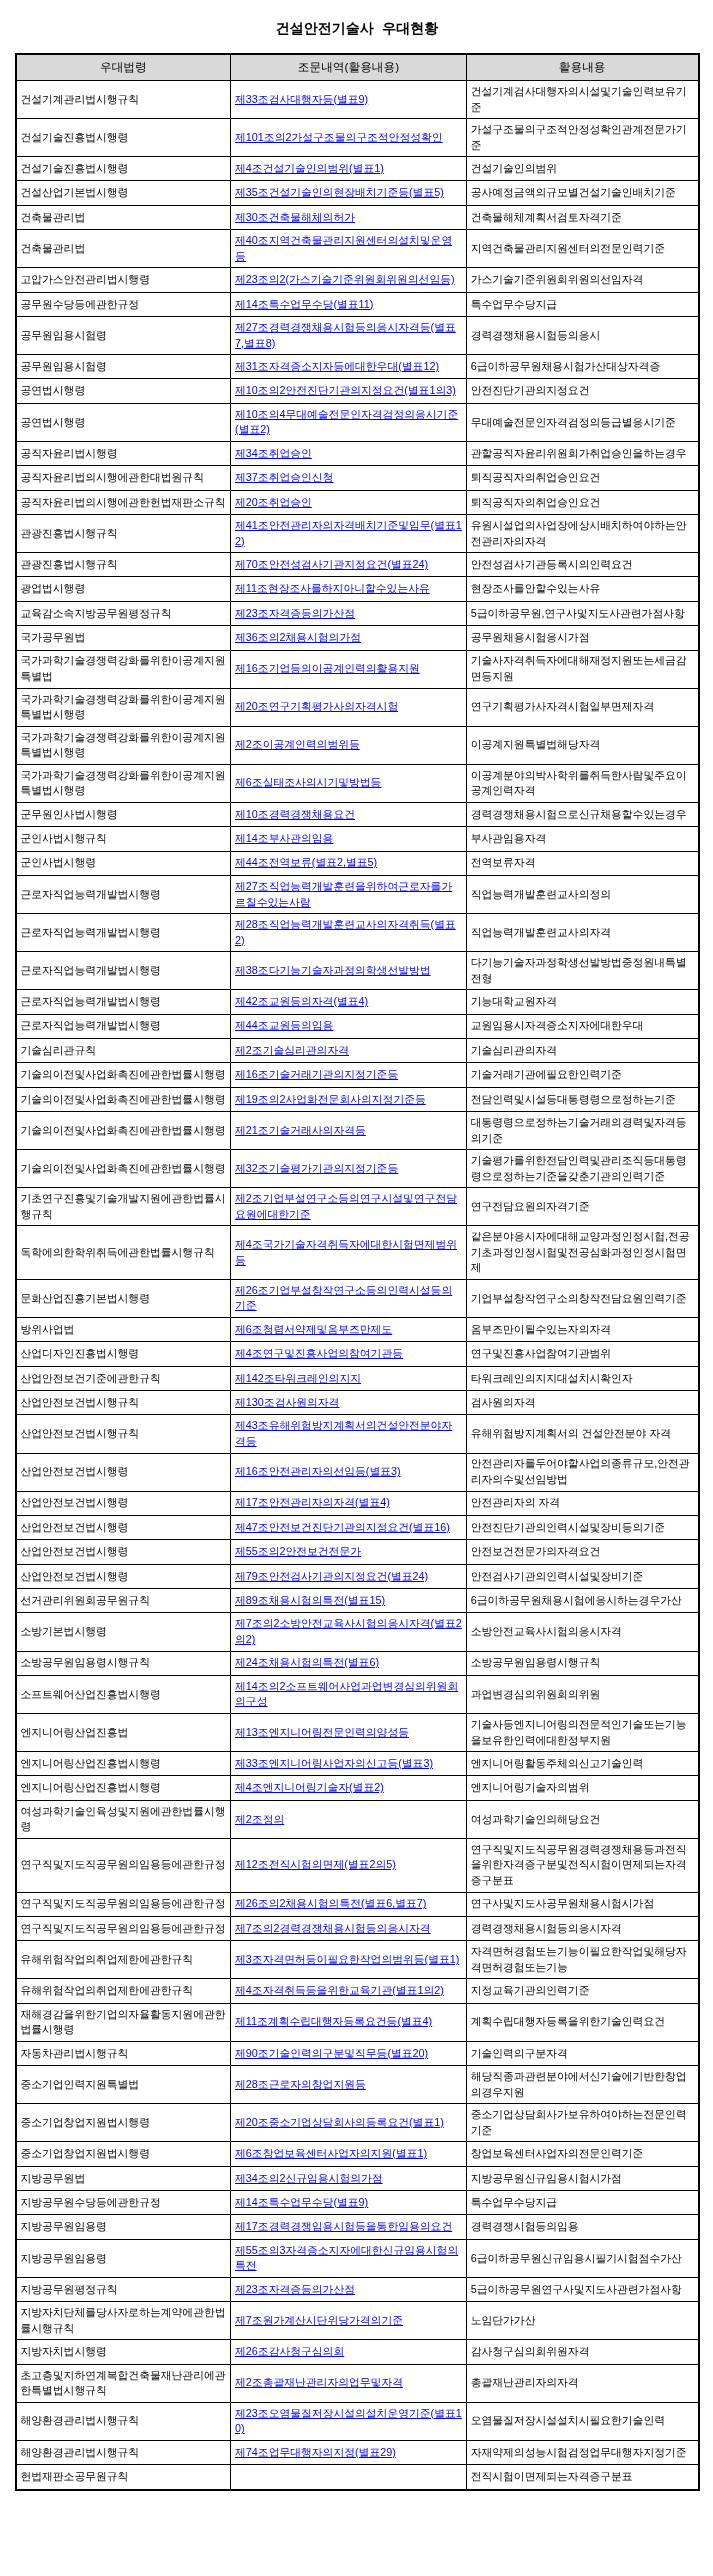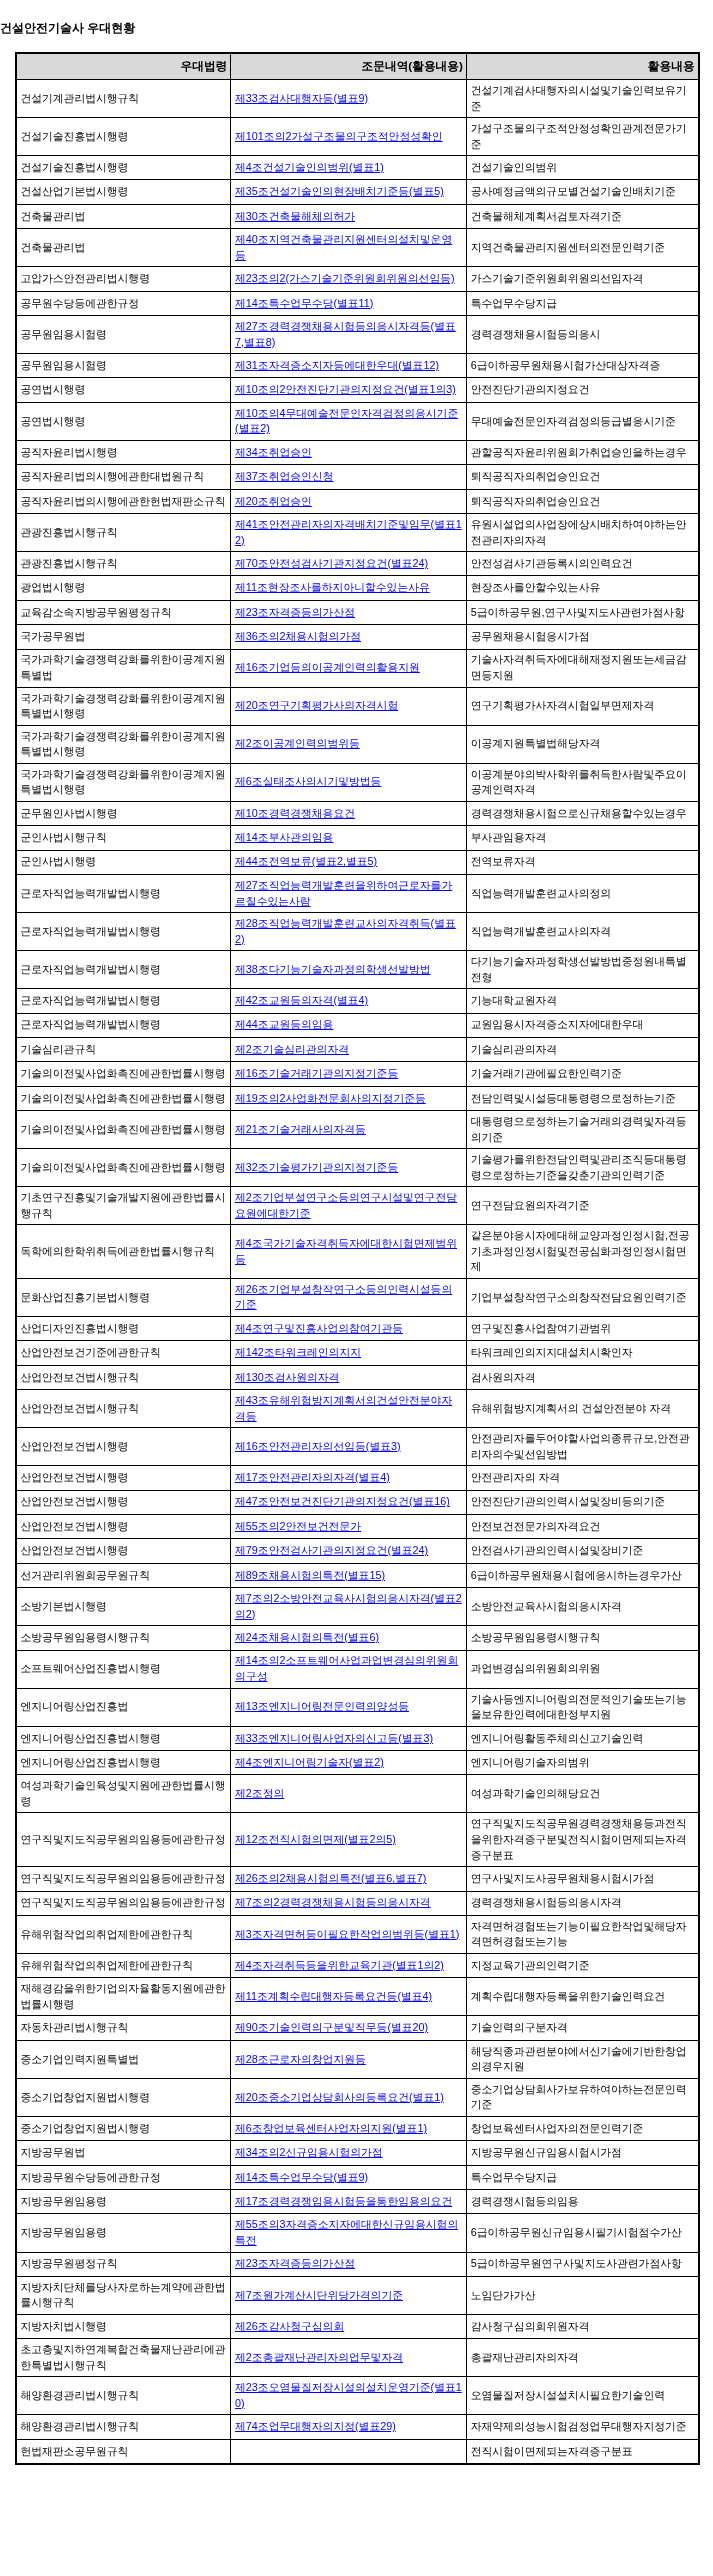--- a/index.html
+++ b/index.html
@@ -9,38 +9,40 @@
     font-family: "Liberation Sans", "DejaVu Sans", sans-serif;
     color: #000000;
   }
   .page {
     width: 714px;
     margin: 0 auto;
     box-sizing: border-box;
     padding-top: 19.6px;
   }
   .title {
-    font-size: 12px;
+    text-align: center;
+    font-size: 14px;
     font-weight: bold;
     letter-spacing: 0px;
     margin: 0 0 15.6px 0;
+    font-family: Liberation Mono, monospace;
   }
   table.law-table {
     width: 685px;
     margin: 0 auto;
     border-collapse: collapse;
     table-layout: fixed;
     border: 2px solid #000000;
   }
   table.law-table th {
     background: #d9d9d9;
     border: 1px solid #000000;
     font-size: 11.7px;
-    font-weight: bold;
-    text-align: right;
+    font-weight: normal;
+    text-align: center;
     padding: 4.9px 2.9px;
   }
   table.law-table td {
     border: 1px solid #000000;
     font-size: 10.8px;
     line-height: 1.45;
     padding: 2.9px 3.9px;
     height: 17.6px;
     vertical-align: middle;
     word-break: break-all;
@@ -269,20 +271,25 @@
           <td>독학에의한학위취득에관한법률시행규칙</td>
           <td class="article"><a href="#">제4조국가기술자격취득자에대한시험면제범위등</a></td>
           <td>같은분야응시자에대해교양과정인정시험,전공기초과정인정시험및전공심화과정인정시험면제</td>
         </tr>
         <tr>
           <td>문화산업진흥기본법시행령</td>
           <td class="article"><a href="#">제26조기업부설창작연구소등의인력시설등의기준</a></td>
           <td>기업부설창작연구소의창작전담요원인력기준</td>
         </tr>
         <tr>
+          <td>방위사업법</td>
+          <td class="article"><a href="#">제6조청렴서약제및옴부즈만제도</a></td>
+          <td>옴부즈만이될수있는자의자격</td>
+        </tr>
+        <tr>
           <td>산업디자인진흥법시행령</td>
           <td class="article"><a href="#">제4조연구및진흥사업의참여기관등</a></td>
           <td>연구및진흥사업참여기관범위</td>
         </tr>
         <tr>
           <td>산업안전보건기준에관한규칙</td>
           <td class="article"><a href="#">제142조타워크레인의지지</a></td>
           <td>타워크레인의지지대설치시확인자</td>
         </tr>
         <tr>

